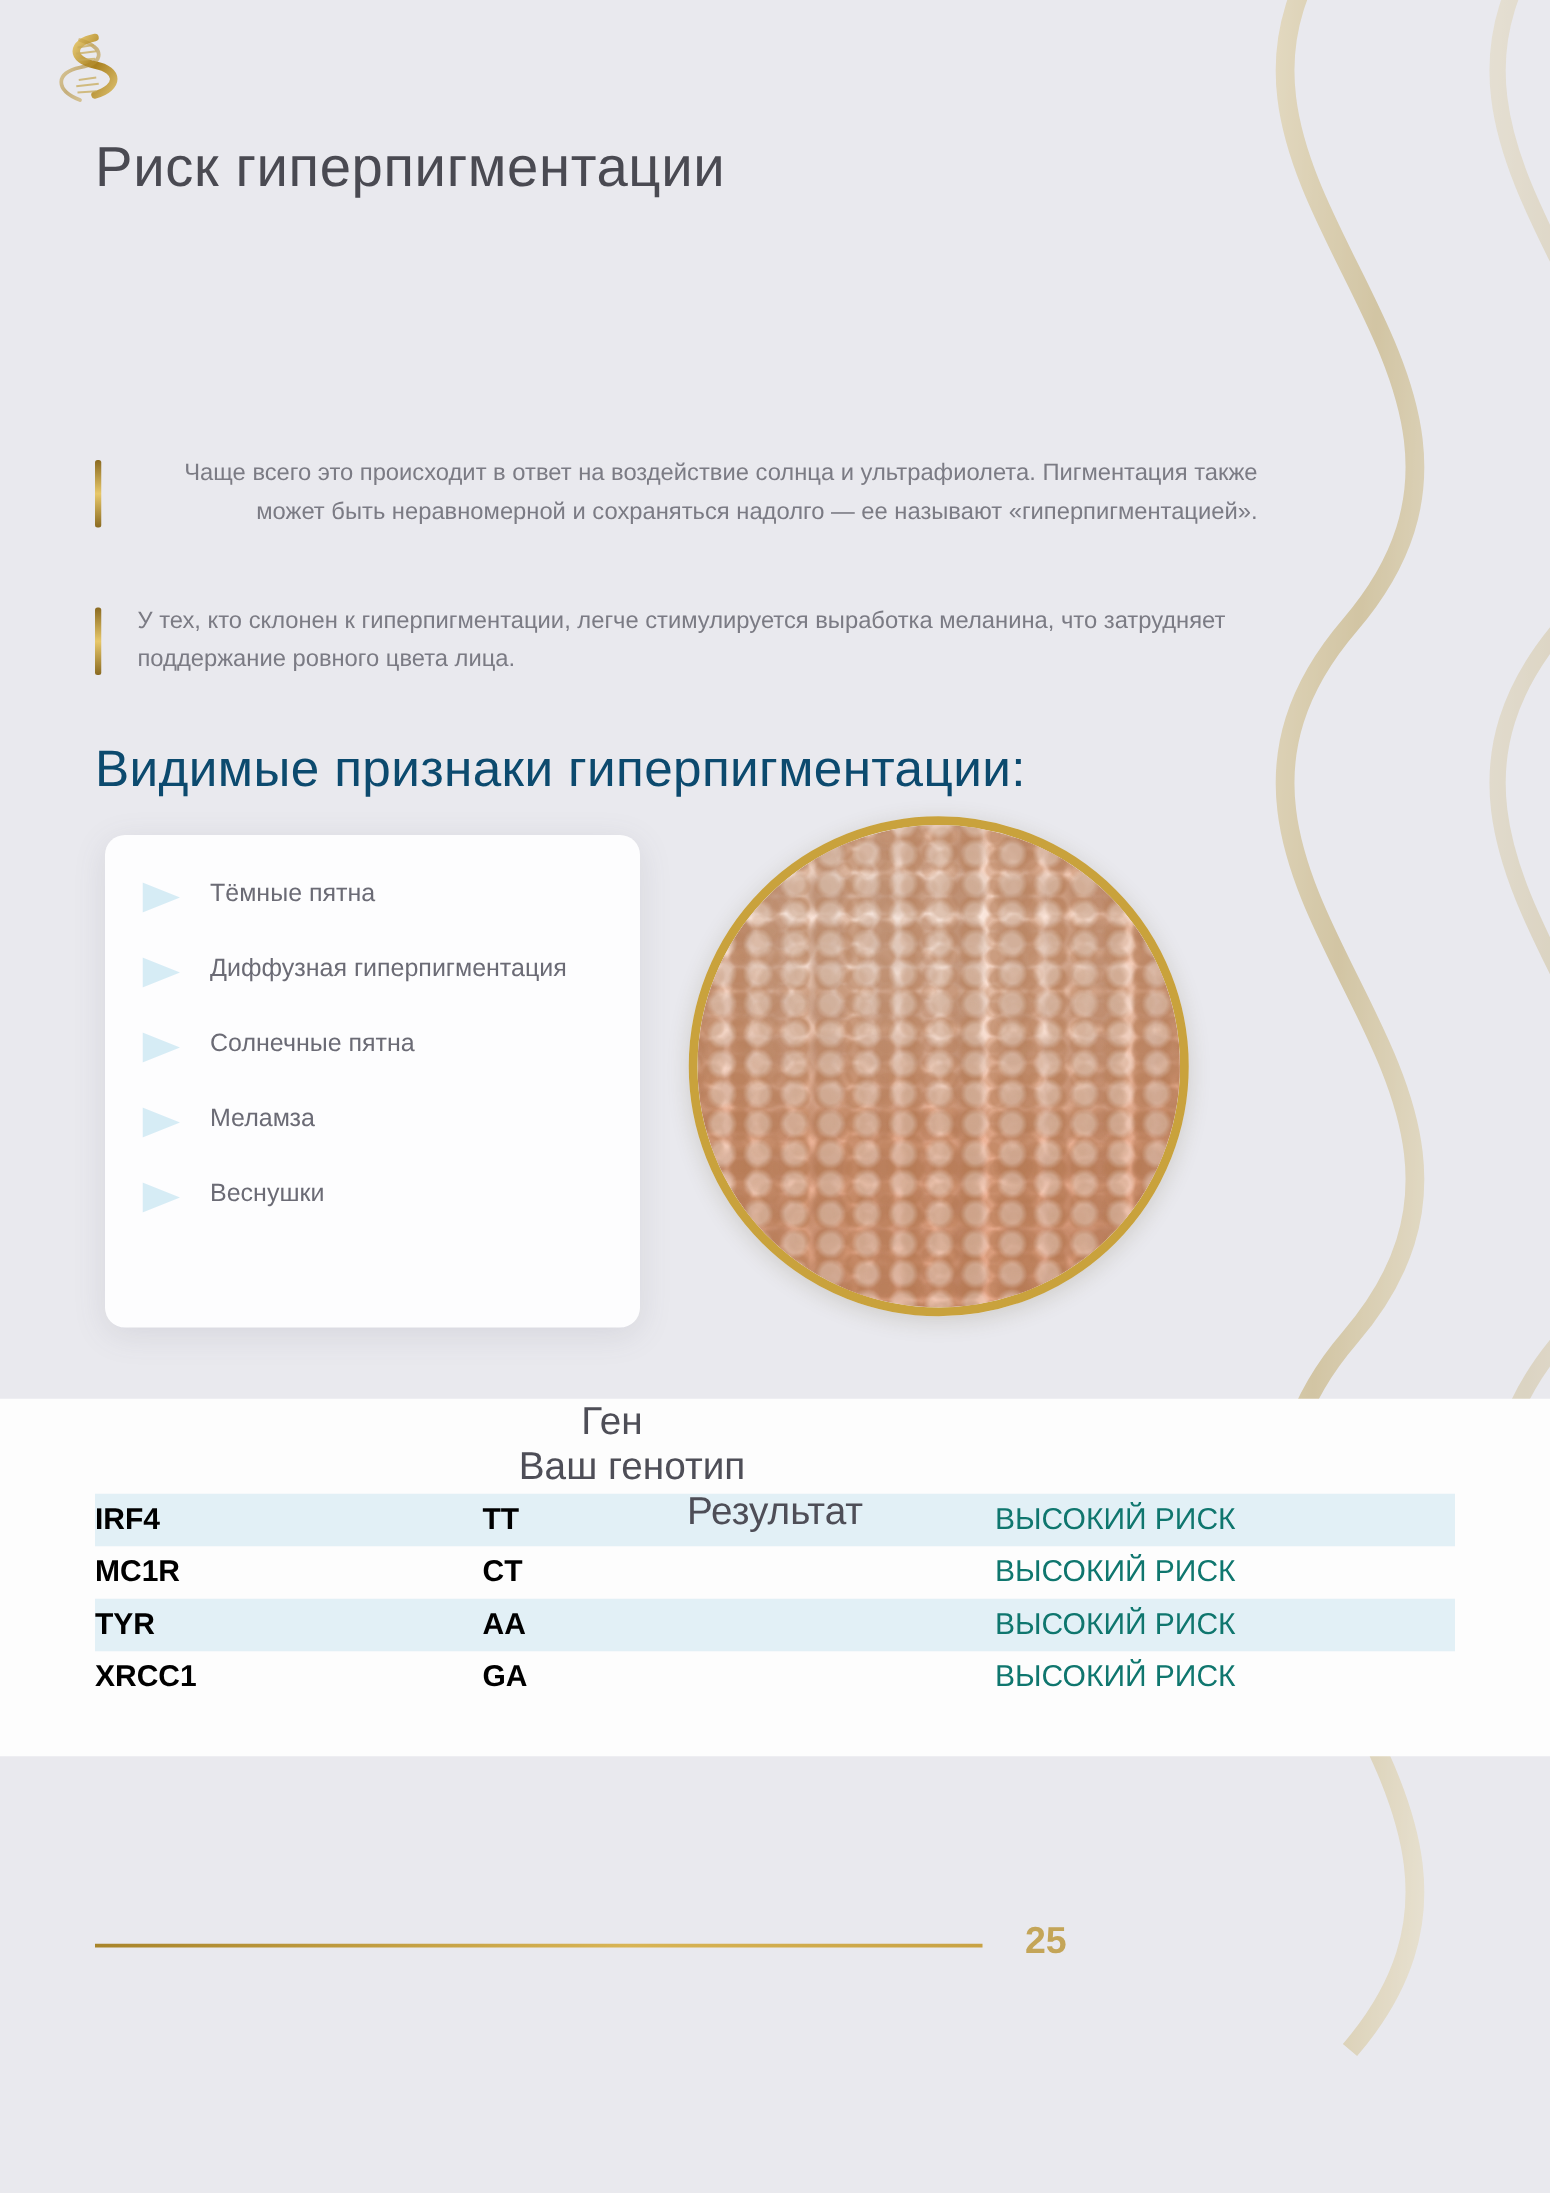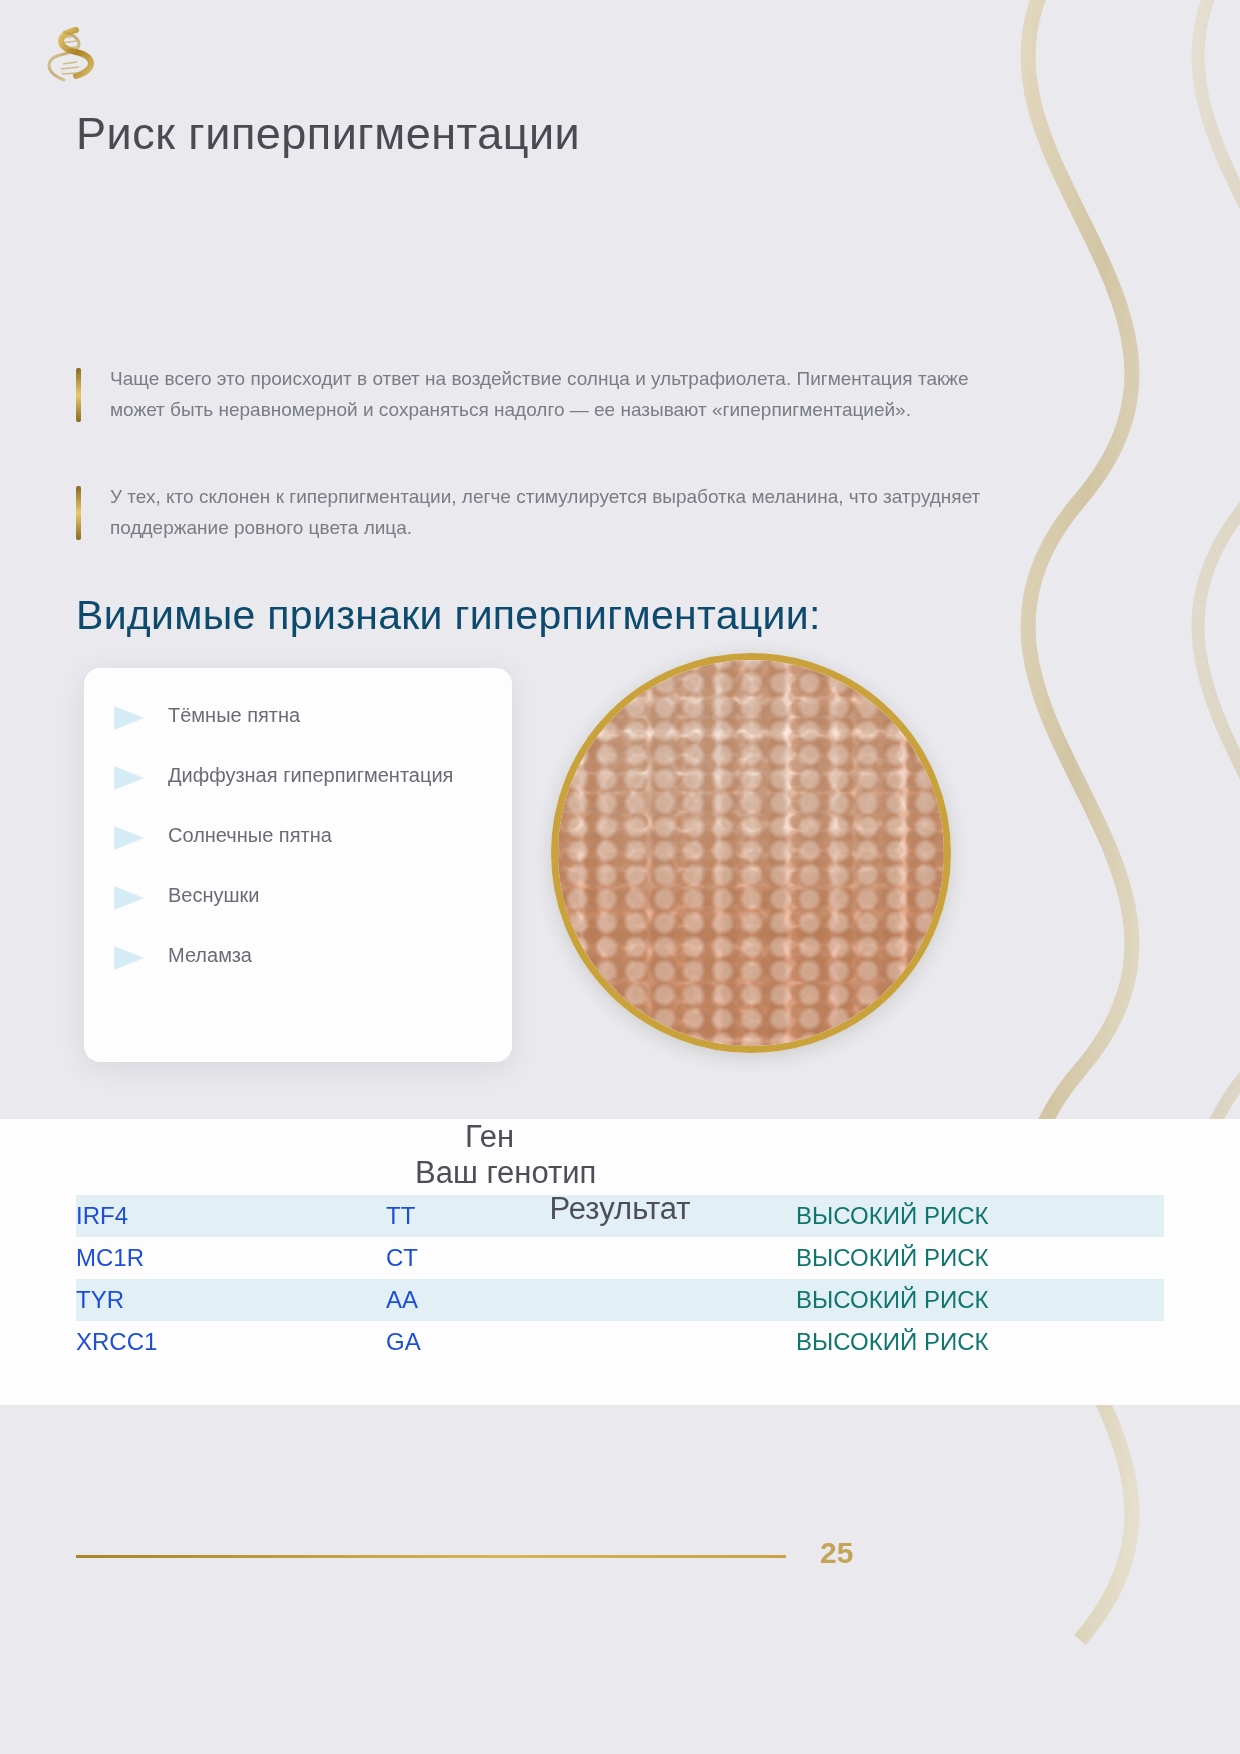--- a/index.html
+++ b/index.html
@@ -84,21 +84,21 @@
   .quote::before {
     content: "";
     position: absolute;
     left: 0;
     top: 4px;
     bottom: 4px;
     width: 5px;
     border-radius: 2px;
     background: linear-gradient(180deg, #8a6a21 0%, #e8c86a 50%, #8a6a21 100%);
   }
-  .quote-1 { top: 364px; }
+  .quote-1 { top: 364px; text-align: right; }
   .quote-2 { top: 482px; }
 
   .section-title {
     position: absolute;
     left: 76px;
     top: 592px;
     font-size: 41px;
     font-weight: 300;
     color: #0c4a6e;
     letter-spacing: .3px;
@@ -208,22 +208,22 @@
   .trow.head .c-gene,
   .trow.head .c-geno,
   .trow.head .c-res {
     font-size: 31px;
     font-weight: 300;
     color: #4e4e57;
   }
   .trow.body .c-gene,
   .trow.body .c-geno {
     font-size: 24px;
-    font-weight: 400;
-    color: #1d4ed8;
+    font-weight: 700;
+    color: #000000;
   }
   .trow.body .c-res {
     font-size: 24px;
     font-weight: 300;
     color: #0f766e;
     text-transform: uppercase;
   }
 
   
   .footer {
@@ -353,29 +353,29 @@
           </svg>
       </span>
       <span class="sign-label">Солнечные пятна</span>
     </div>
     <div class="sign-row">
       <span class="sign-arrow">
         <svg width="34" height="28" viewBox="0 0 34 28">
             <polygon points="0,2 30,14 0,26" fill="#d6ecf5"></polygon>
           </svg>
       </span>
-      <span class="sign-label">Веснушки</span>
+      <span class="sign-label">Меламза</span>
     </div>
     <div class="sign-row">
       <span class="sign-arrow">
         <svg width="34" height="28" viewBox="0 0 34 28">
             <polygon points="0,2 30,14 0,26" fill="#d6ecf5"></polygon>
           </svg>
       </span>
-      <span class="sign-label">Меламза</span>
+      <span class="sign-label">Веснушки</span>
     </div>
   </div>
 
   <div class="photo">
     <div class="photo-inner"></div>
     <div class="freckles"></div>
     <div class="freckles2"></div>
   </div>
 
   <div class="table-wrap">

